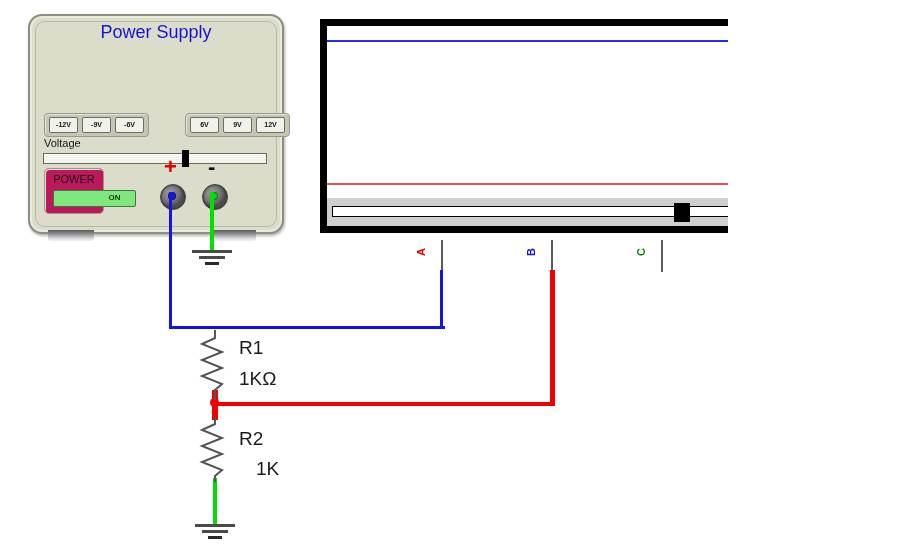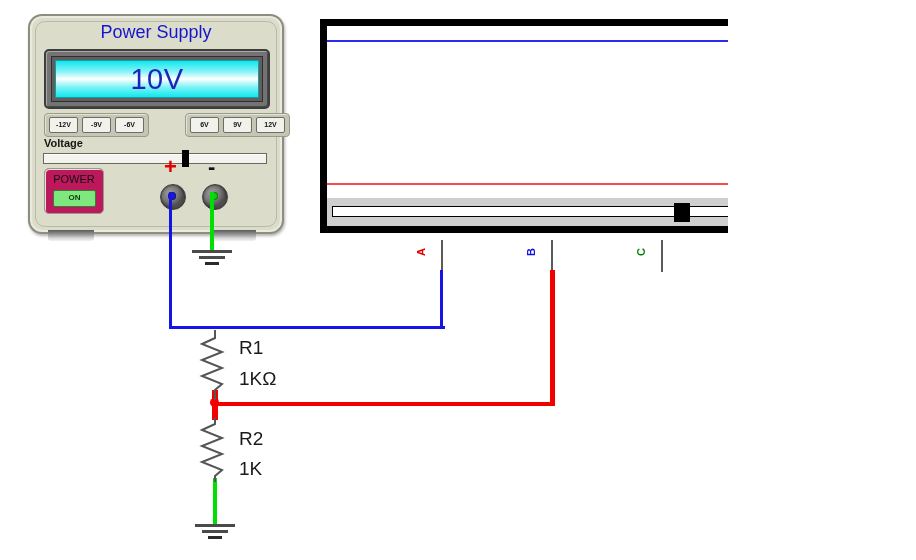--- a/index.html
+++ b/index.html
@@ -112,21 +112,20 @@
   }
 
   
   .volt-label {
     position: absolute;
     left: 14px;
     top: 121px;
     font-size: 11px;
     color: #151515;
     font-family: "Liberation Sans", sans-serif;
-    font-weight: bold;
   }
   .slider-track {
     position: absolute;
     left: 13px;
     top: 137px;
     width: 222px;
     height: 9px;
     background: #f4f4ee;
     border: 1px solid #6a6a5c;
     box-shadow: inset 0 1px 0 #ffffff;
@@ -169,20 +168,21 @@
     background: #7ee87e;
     border: 1px solid #3a7a3a;
     border-radius: 2px;
     text-align: center;
     line-height: 14px;
     font-size: 8px;
     font-weight: bold;
     color: #0d3d0d;
     font-family: "Liberation Sans", sans-serif;
     cursor: pointer;
+    padding-left: 40px;
   }
 
   
   .term {
     position: absolute;
     width: 24px;
     height: 24px;
     border-radius: 50%;
     background: radial-gradient(circle at 35% 32%, #9a9a9a 0%, #787878 38%, #4c4c4c 62%, #6d6d6d 100%);
     border: 1px solid #3a3a3a;
@@ -338,27 +338,20 @@
 </head>
 <body>
 
 <div id="stage">
 
   <div class="psu">
     <div class="psu-inner"></div>
 
     <div class="psu-title">Power Supply</div>
 
-    <div class="lcd-outer">
-      <div class="lcd-mid">
-        <div class="lcd-screen">
-          <span class="lcd-value">10V</span>
-        </div>
-      </div>
-    </div>
 
     <div class="btn-group neg">
       <div class="vbtn">-12V</div>
       <div class="vbtn">-9V</div>
       <div class="vbtn">-6V</div>
     </div>
 
     <div class="btn-group pos">
       <div class="vbtn">6V</div>
       <div class="vbtn">9V</div>
@@ -424,21 +417,21 @@
   <svg style="position:absolute; left:196px; top:330px; width:40px; height:78px;">
     <polyline points="19,0 19,8 6,14 26,22 6,30 26,38 6,46 26,54 19,60 19,70" fill="none" stroke="#555555" stroke-width="2"></polyline>
   </svg>
   <div class="res-label" style="left:239px; top:337px;">R1</div>
   <div class="res-label" style="left:239px; top:368px;">1KΩ</div>
 
   <svg style="position:absolute; left:196px; top:418px; width:40px; height:70px;">
     <polyline points="19,0 19,6 6,12 26,20 6,28 26,36 6,44 26,52 19,58 19,64" fill="none" stroke="#555555" stroke-width="2"></polyline>
   </svg>
   <div class="res-label" style="left:239px; top:428px;">R2</div>
-  <div class="res-label" style="left:239px; top:458px;">1K</div>
+  <div class="res-label" style="left:256px; top:458px;">1K</div>
 
   <div class="gnd" style="left:192px; top:250px; width:40px; height:18px;">
     <div class="b b1"></div>
     <div class="b b2"></div>
     <div class="b b3"></div>
   </div>
 
   <div class="gnd" style="left:195px; top:524px; width:40px; height:18px;">
     <div class="b b1"></div>
     <div class="b b2"></div>

